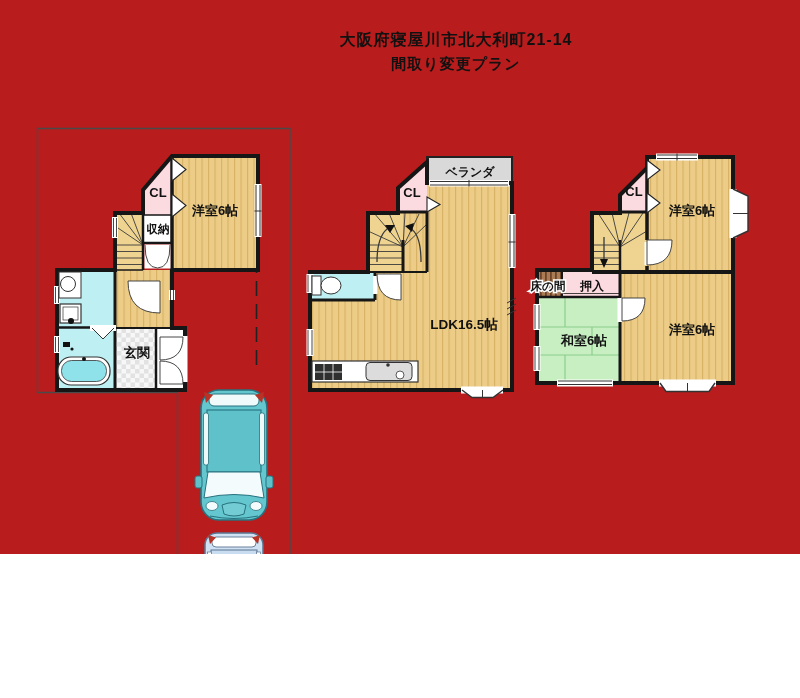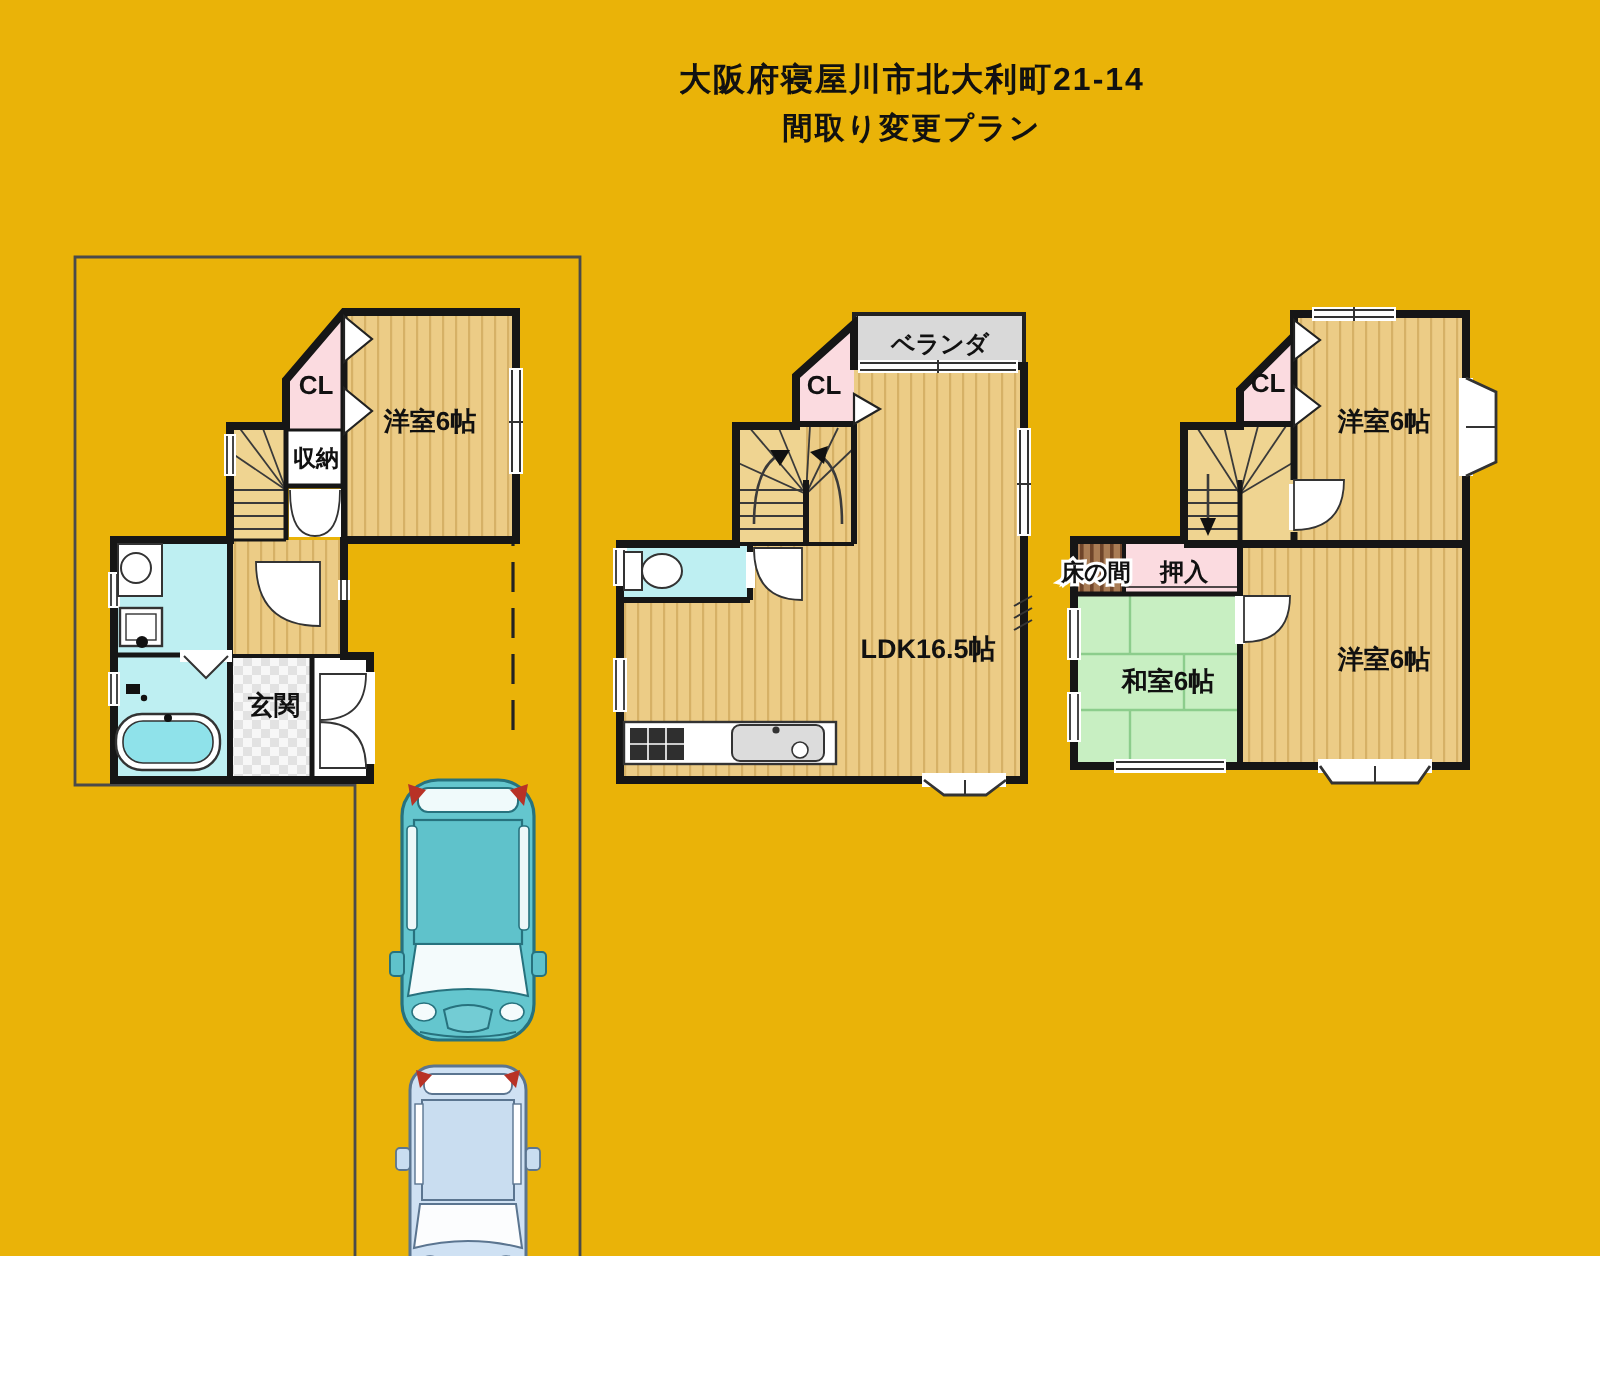--- a/index.html
+++ b/index.html
@@ -1,16 +1,16 @@
 <!DOCTYPE html>
 <html><head>
 <meta charset="utf-8">
 <style>
   html,body{margin:0;padding:0;background:#ffffff;}
-  .canvas{position:relative;width:800px;height:628px;background:#eab308;overflow:hidden;
+  .canvas{position:relative;width:800px;height:554px;background:#b91c1c;overflow:hidden;
           font-family:"Liberation Sans","DejaVu Sans",sans-serif;}
   svg{display:block;}
   text{font-family:"Liberation Sans","DejaVu Sans",sans-serif;fill:#111;}
   .title-text{font-weight:bold;letter-spacing:1px;}
   .room-label{font-weight:bold;}
   .halo{paint-order:stroke;stroke:#ffffff;stroke-width:3px;}
 </style>
 </head>
 <body>
 

